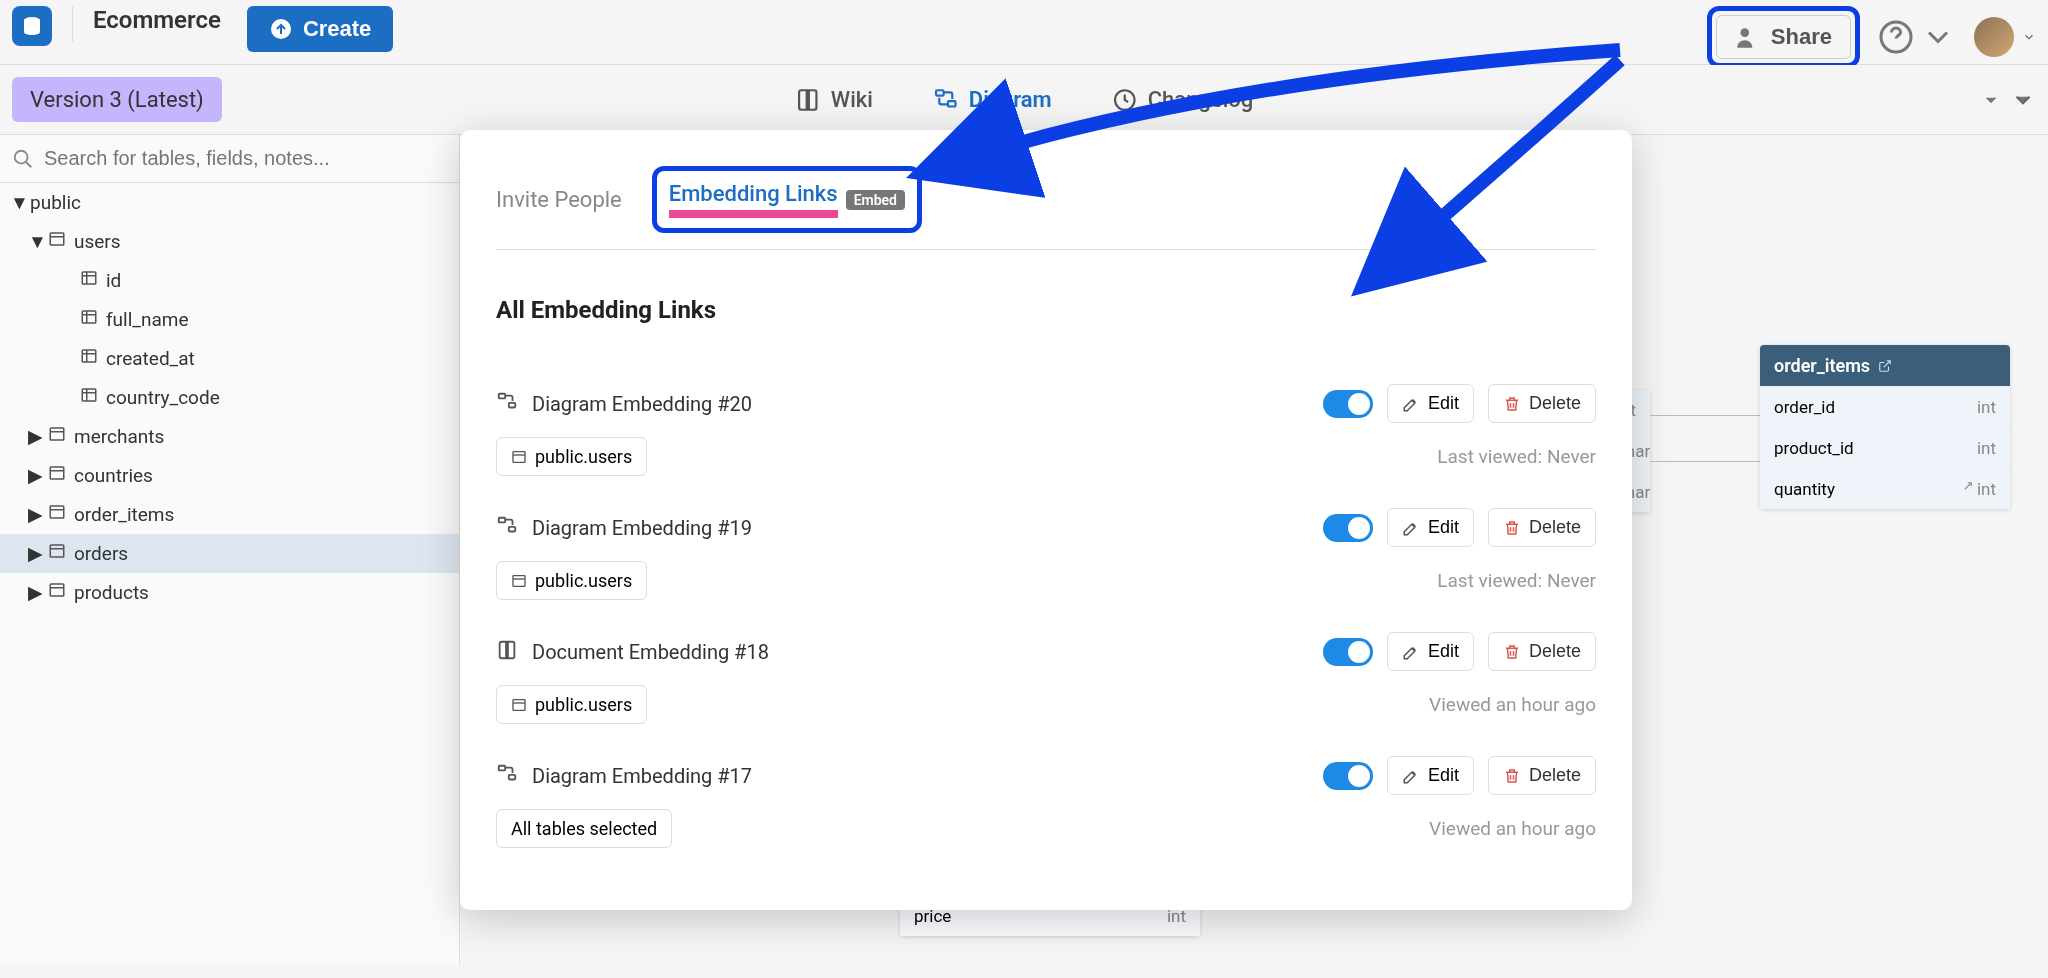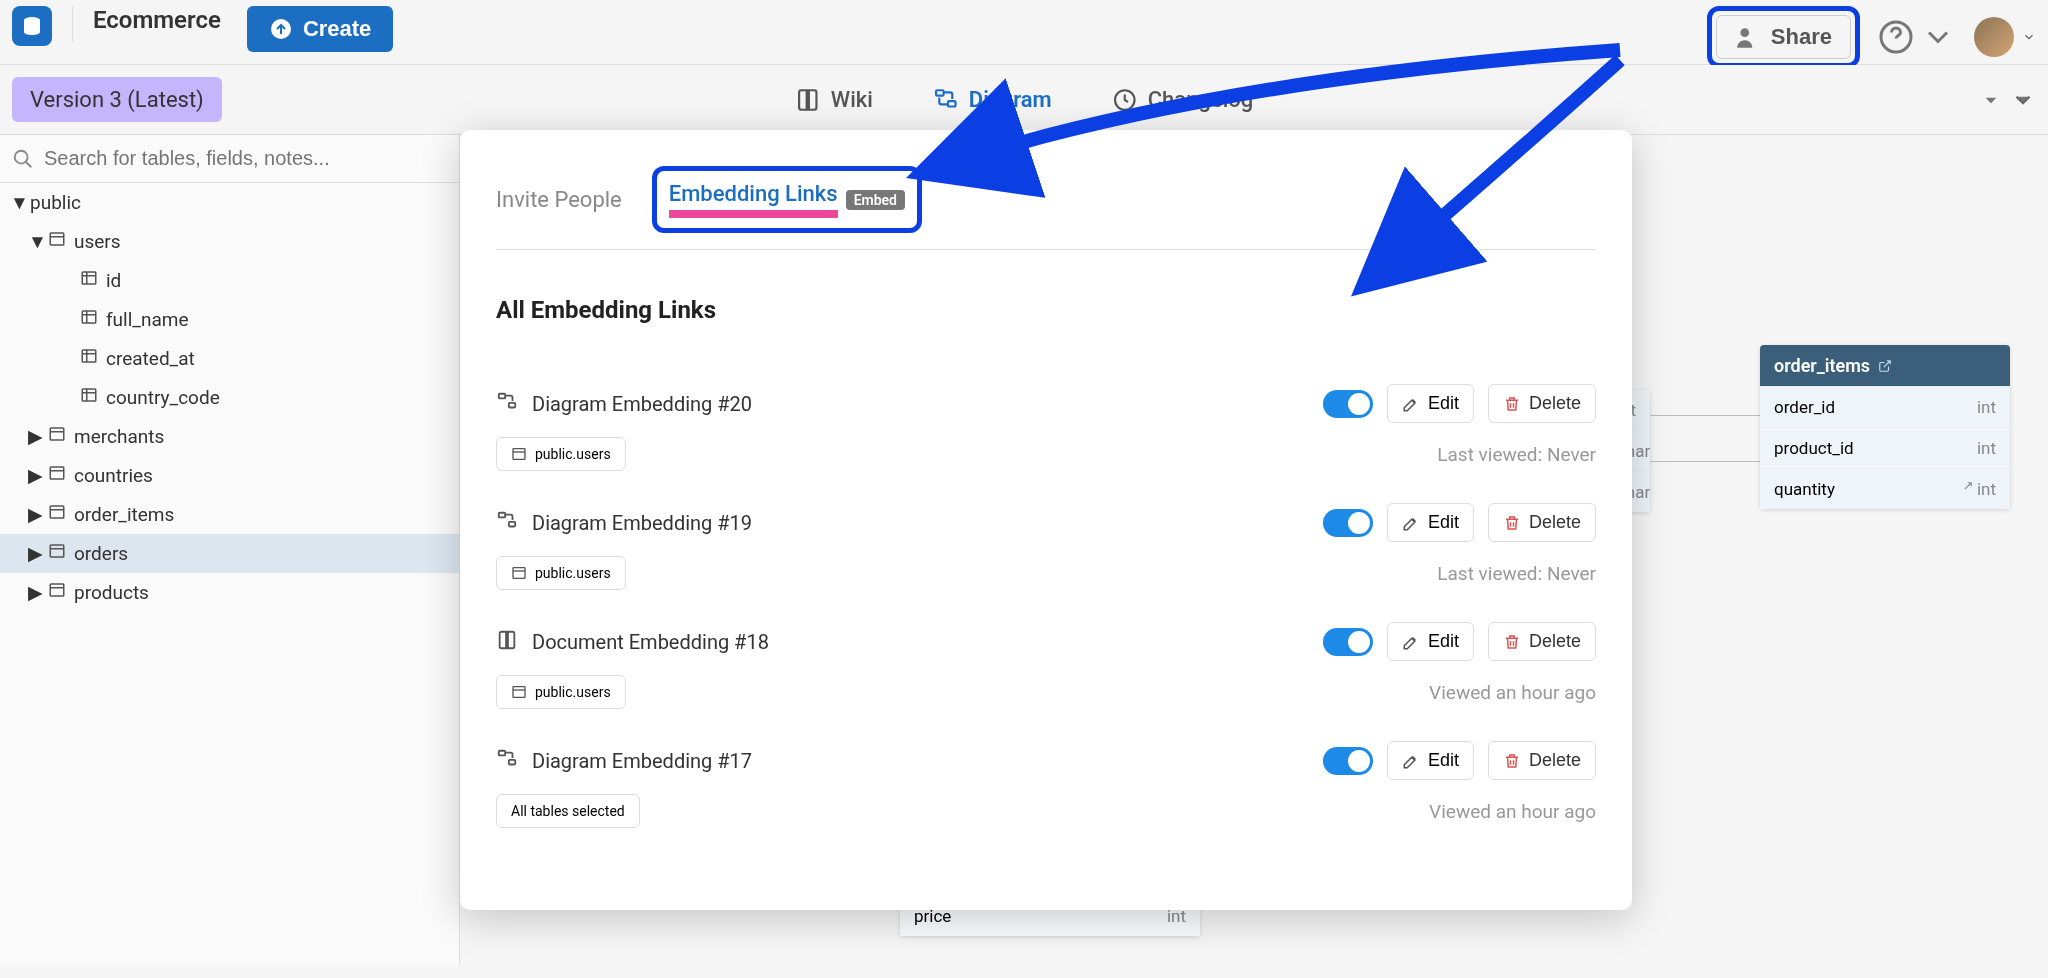--- a/index.html
+++ b/index.html
@@ -89,21 +89,21 @@
   .embed-item-head { display: flex; align-items: center; gap: 14px; }
   .embed-icon svg { width: 22px; height: 22px; fill: none; stroke: #555; stroke-width: 2; }
   .embed-title { font-size: 20px; color: #333; flex: 1; }
   .toggle { width: 50px; height: 28px; background: #1c8ae6; border-radius: 14px; position: relative; cursor: pointer; }
   .toggle::after { content: ''; position: absolute; right: 3px; top: 3px; width: 22px; height: 22px; background: white; border-radius: 50%; }
   .small-btn { border: 1px solid #ddd; background: white; border-radius: 6px; padding: 8px 14px; font-size: 18px; display: flex; align-items: center; gap: 8px; cursor: pointer; }
   .small-btn svg { width: 18px; height: 18px; fill: none; stroke: #555; stroke-width: 2; }
   .del-btn svg { stroke: #d9534f; }
   .del-btn { color: #333; }
   .embed-sub { display: flex; justify-content: space-between; align-items: center; margin-top: 14px; }
-  .embed-chip { border: 1px solid #ddd; border-radius: 6px; background: white; padding: 8px 14px; font-size: 14px; display: flex; align-items: center; gap: 8px; }
+  .embed-chip { border: 1px solid #ddd; border-radius: 6px; background: white; padding: 8px 14px; font-size: 18px; display: flex; align-items: center; gap: 8px; }
   .embed-chip svg { width: 16px; height: 16px; fill: none; stroke: #555; stroke-width: 2; }
   .last-viewed { color: #999; font-size: 19px; }
 
   
   .annotation-svg { position: absolute; top: 0; left: 0; width: 2048px; height: 978px; pointer-events: none; z-index: 100; }
 </style>
 </head>
 <body>
 
 <div class="top-header">

